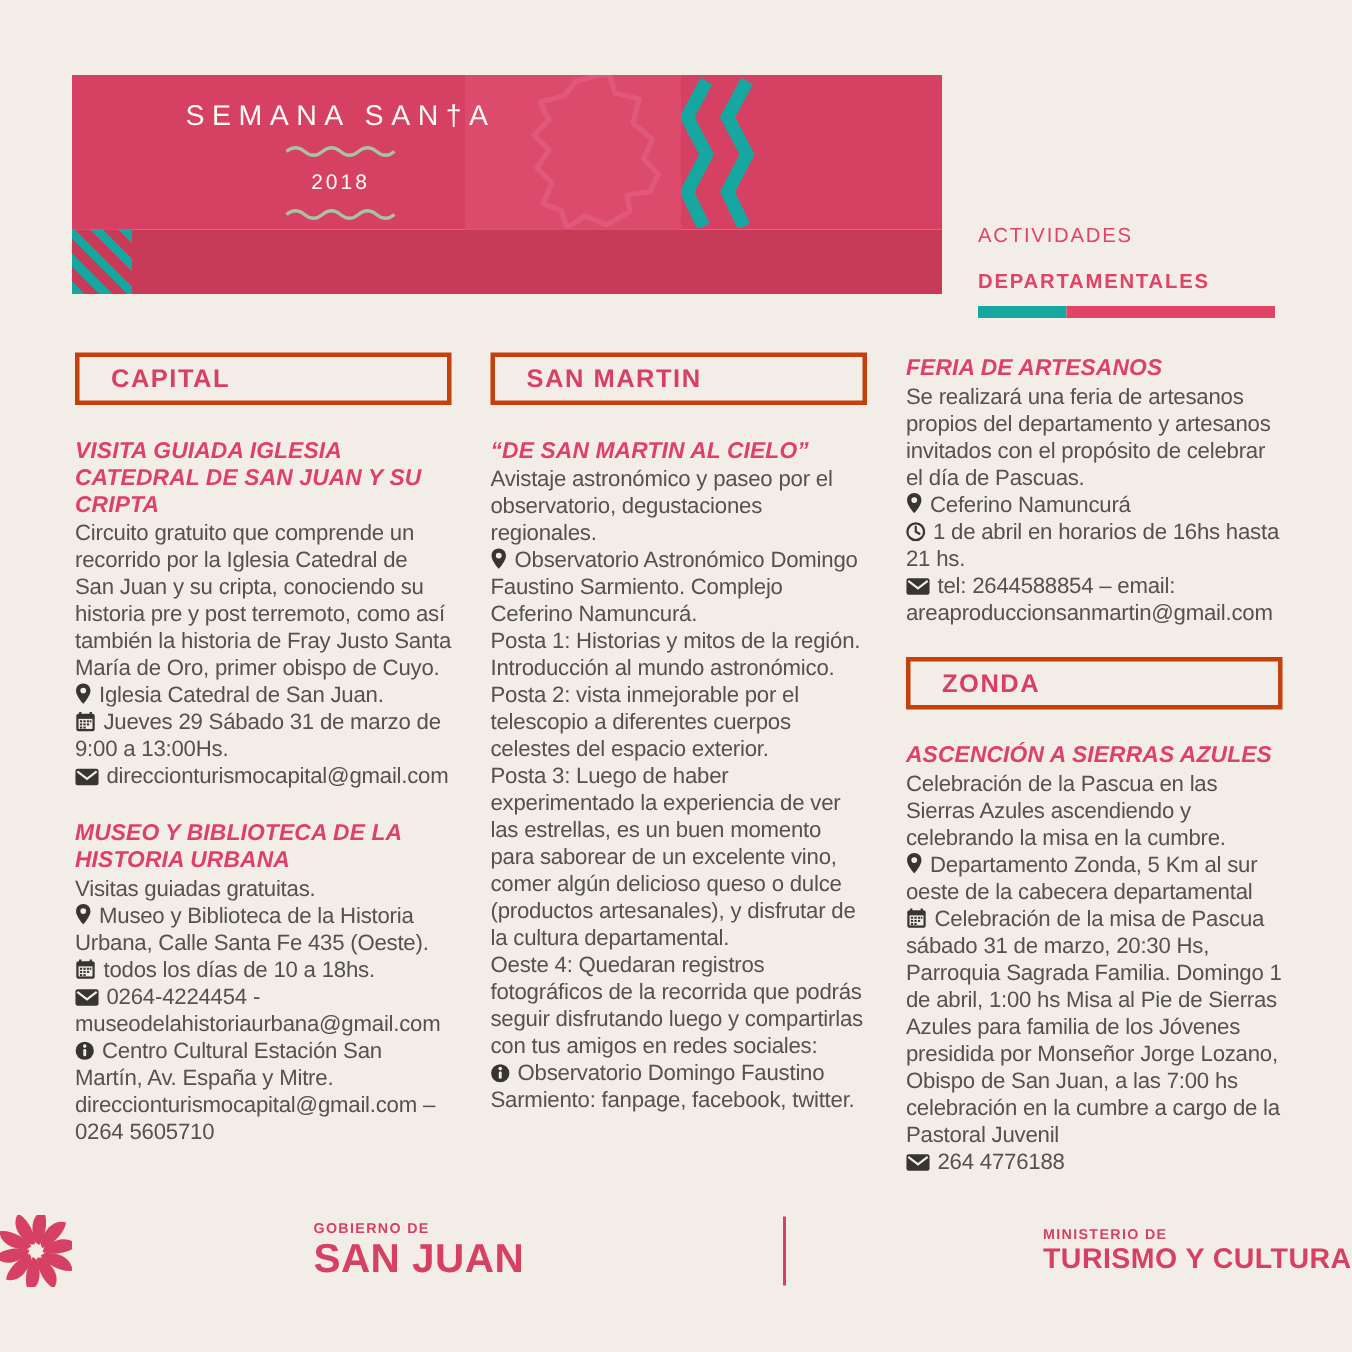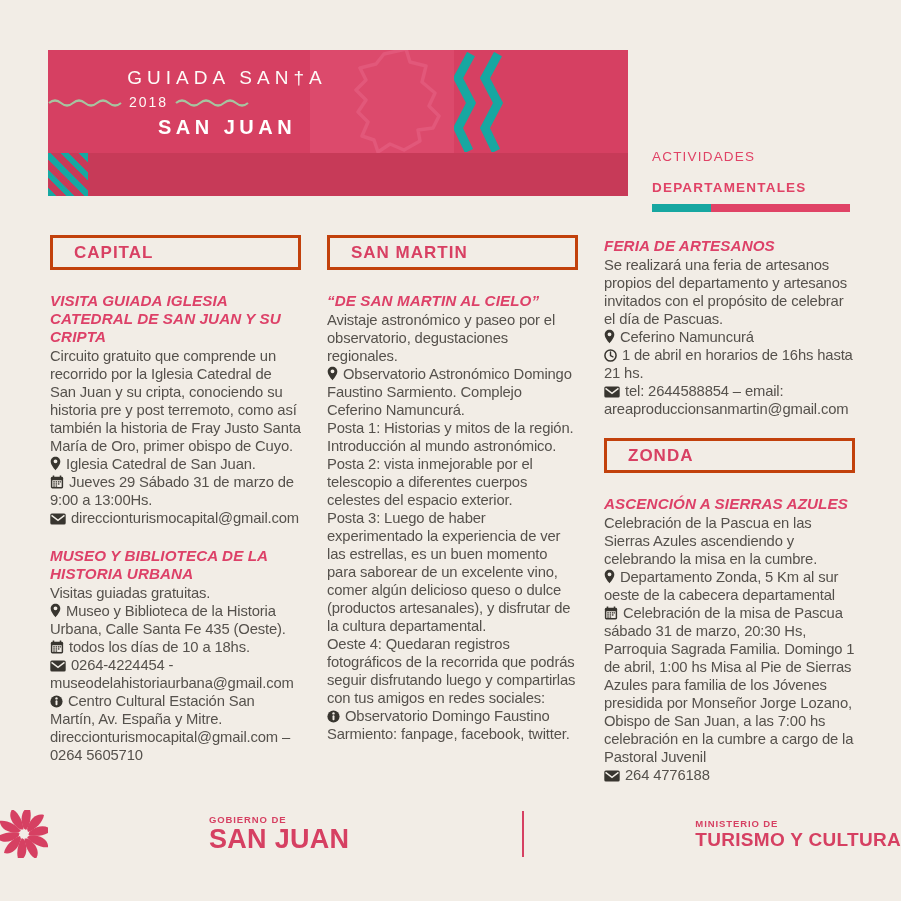--- a/index.html
+++ b/index.html
@@ -21,21 +21,21 @@
     background: repeating-linear-gradient(45deg, #17a7a1 0 6px, #c73a58 6px 13px);
   }
   .lighter-rect { position: absolute; left: 262px; top: 0; width: 144px; height: 103px; background: #dc4a6c; overflow: hidden; }
   .map-svg { position: absolute; left: 28px; top: -6px; }
   .zigzag-svg { position: absolute; left: 406px; top: 2px; }
   .banner-titles {
     position: absolute; left: 0; top: 0; width: 358px; height: 103px;
     color: #ffffff; text-align: center;
   }
   .t-main { margin-top: 17px; font-size: 19px; font-weight: 400; letter-spacing: 5px; color: #fdfbf8; }
-  .t-year-row { display: flex; align-items: center; gap: 7px; margin-top: 5px; }
+  .t-year-row { display: flex; align-items: center; gap: 7px; margin-top: 5px; flex-direction: column; }
   .t-year { font-size: 14px; letter-spacing: 2px; color: #fdfbf8; }
   .t-sub { margin-top: 6px; font-size: 20px; font-weight: bold; letter-spacing: 4.5px; color: #ffffff; }
 
   
   .activities { position: absolute; left: 652px; top: 149px; width: 205px; }
   .act-line1 { font-size: 13.5px; letter-spacing: 1.2px; color: #e04366; font-weight: 500; }
   .act-line2 { font-size: 13.5px; letter-spacing: 1.2px; color: #e04366; font-weight: bold; margin-top: 16px; }
   .act-bar { margin-top: 9px; width: 198px; height: 8px; display: flex; }
   .act-bar-teal { width: 59px; height: 8px; background: #17a7a1; }
   .act-bar-pink { flex: 1; height: 8px; background: #e04366; }
@@ -88,21 +88,21 @@
       <div class="lighter-rect">
         <svg class="map-svg" width="120" height="112" viewBox="0 0 120 112">
           <path d="M46,10 L68,5 L72,18 L88,22 L84,38 L97,49 L91,62 L101,72 L95,84 L80,86 L82,97 L66,106 L52,100 L40,108 L36,96 L24,92 L30,78 L20,68 L28,56 L18,46 L28,36 L22,24 L38,20 Z" fill="none" stroke="#e2587a" stroke-width="3.5" stroke-linejoin="round"></path>
         </svg>
       </div>
       <svg class="zigzag-svg" width="50" height="100" viewBox="0 0 50 100">
         <polyline points="17,2 4,26 17,51 4,76 15,99" fill="none" stroke="#17a7a1" stroke-width="9"></polyline>
         <polyline points="44,2 31,26 44,51 31,76 42,99" fill="none" stroke="#17a7a1" stroke-width="9"></polyline>
       </svg>
       <div class="banner-titles">
-        <div class="t-main">GUIADA SAN†A</div>
+        <div class="t-main">SEMANA SAN†A</div>
         <div class="t-year-row">
           <svg width="74" height="12" viewBox="0 0 74 12">
             <path d="M1,7 Q7,2 13,7 T25,7 T37,7 T49,7 T61,7 T73,7" fill="none" stroke="#a6c4a0" stroke-width="2.2"></path>
           </svg>
           <span class="t-year">2018</span>
           <svg width="74" height="12" viewBox="0 0 74 12">
             <path d="M1,7 Q7,2 13,7 T25,7 T37,7 T49,7 T61,7 T73,7" fill="none" stroke="#a6c4a0" stroke-width="2.2"></path>
           </svg>
         </div>
         <div class="t-sub">SAN JUAN</div>

